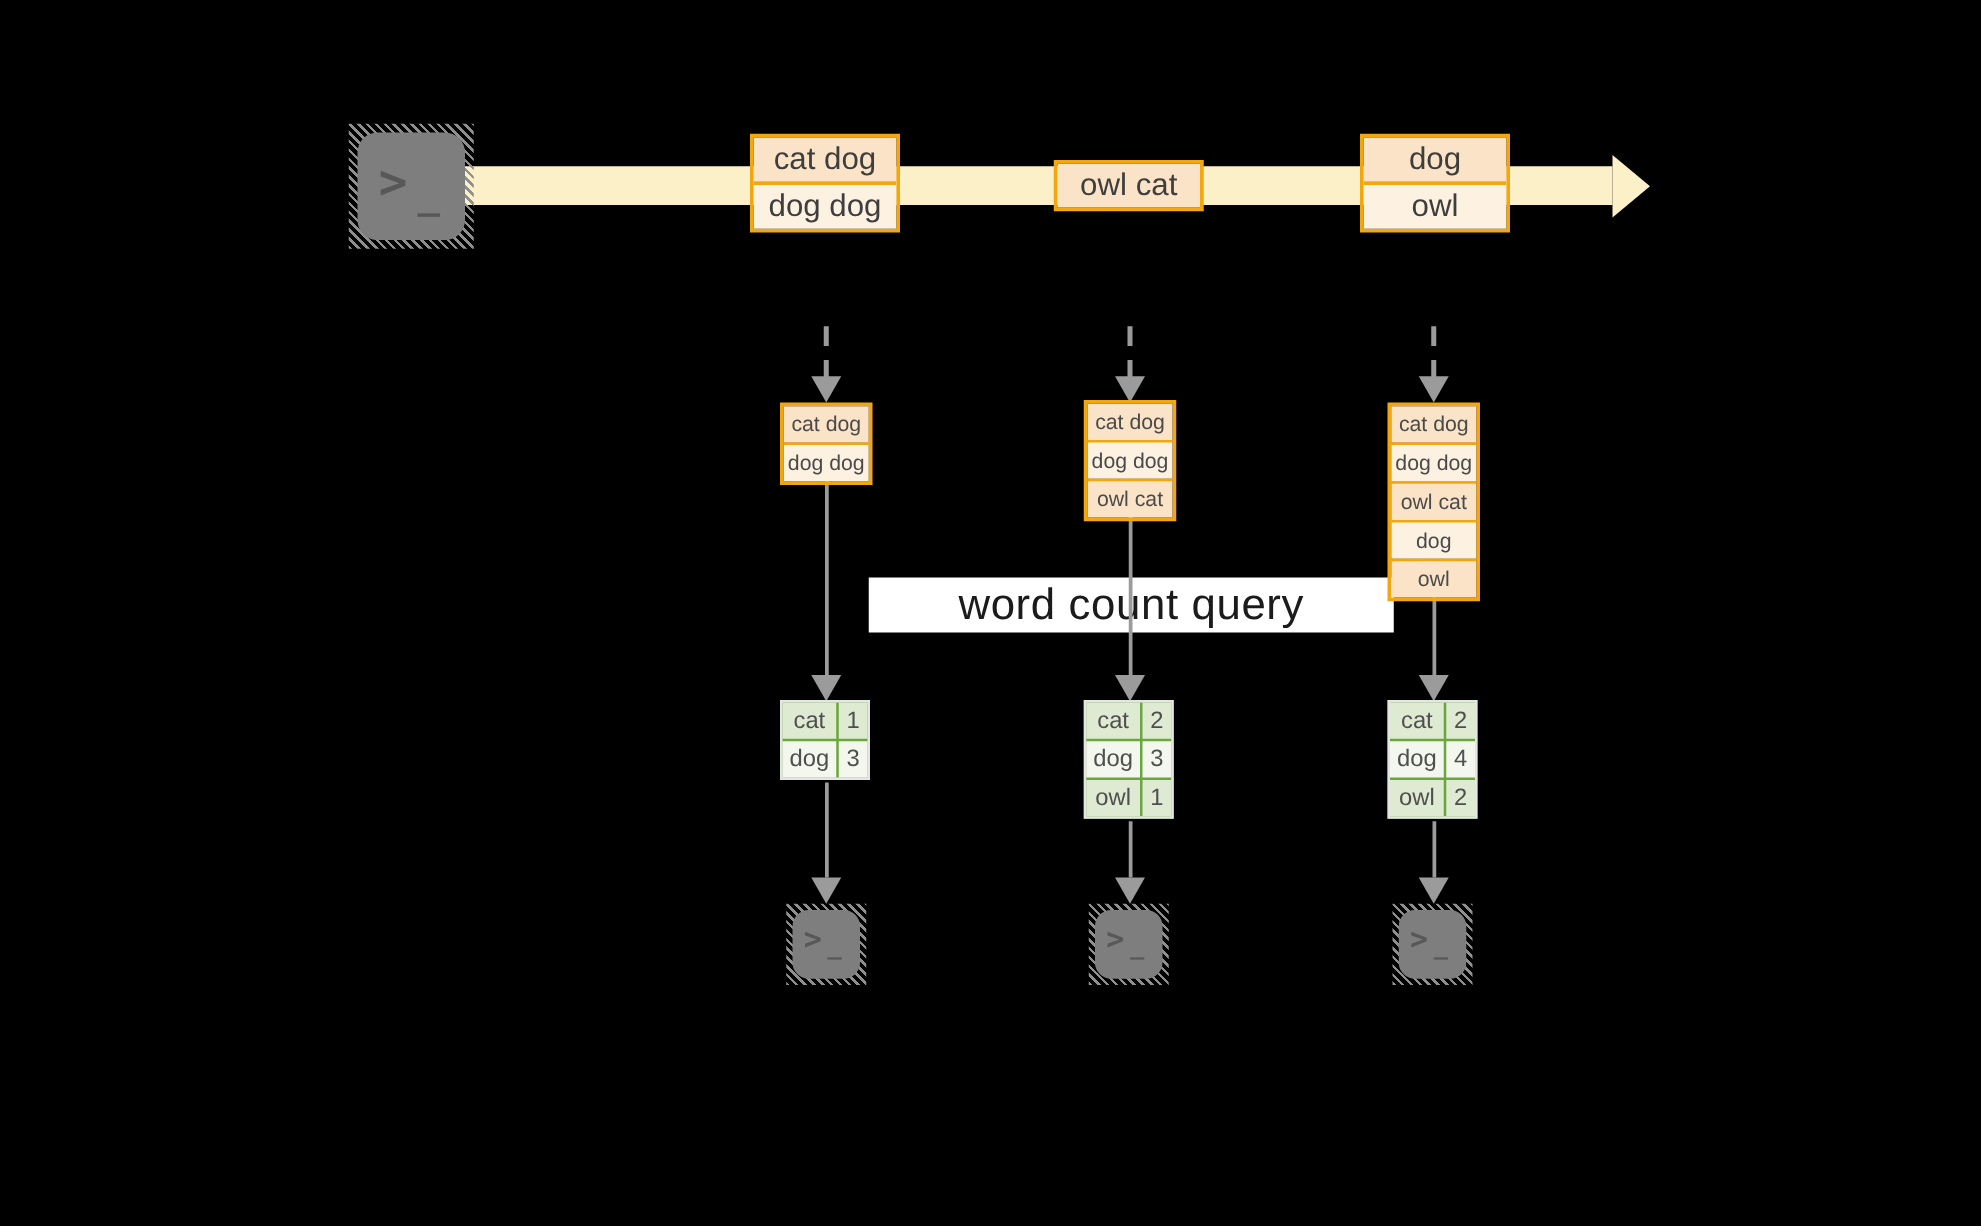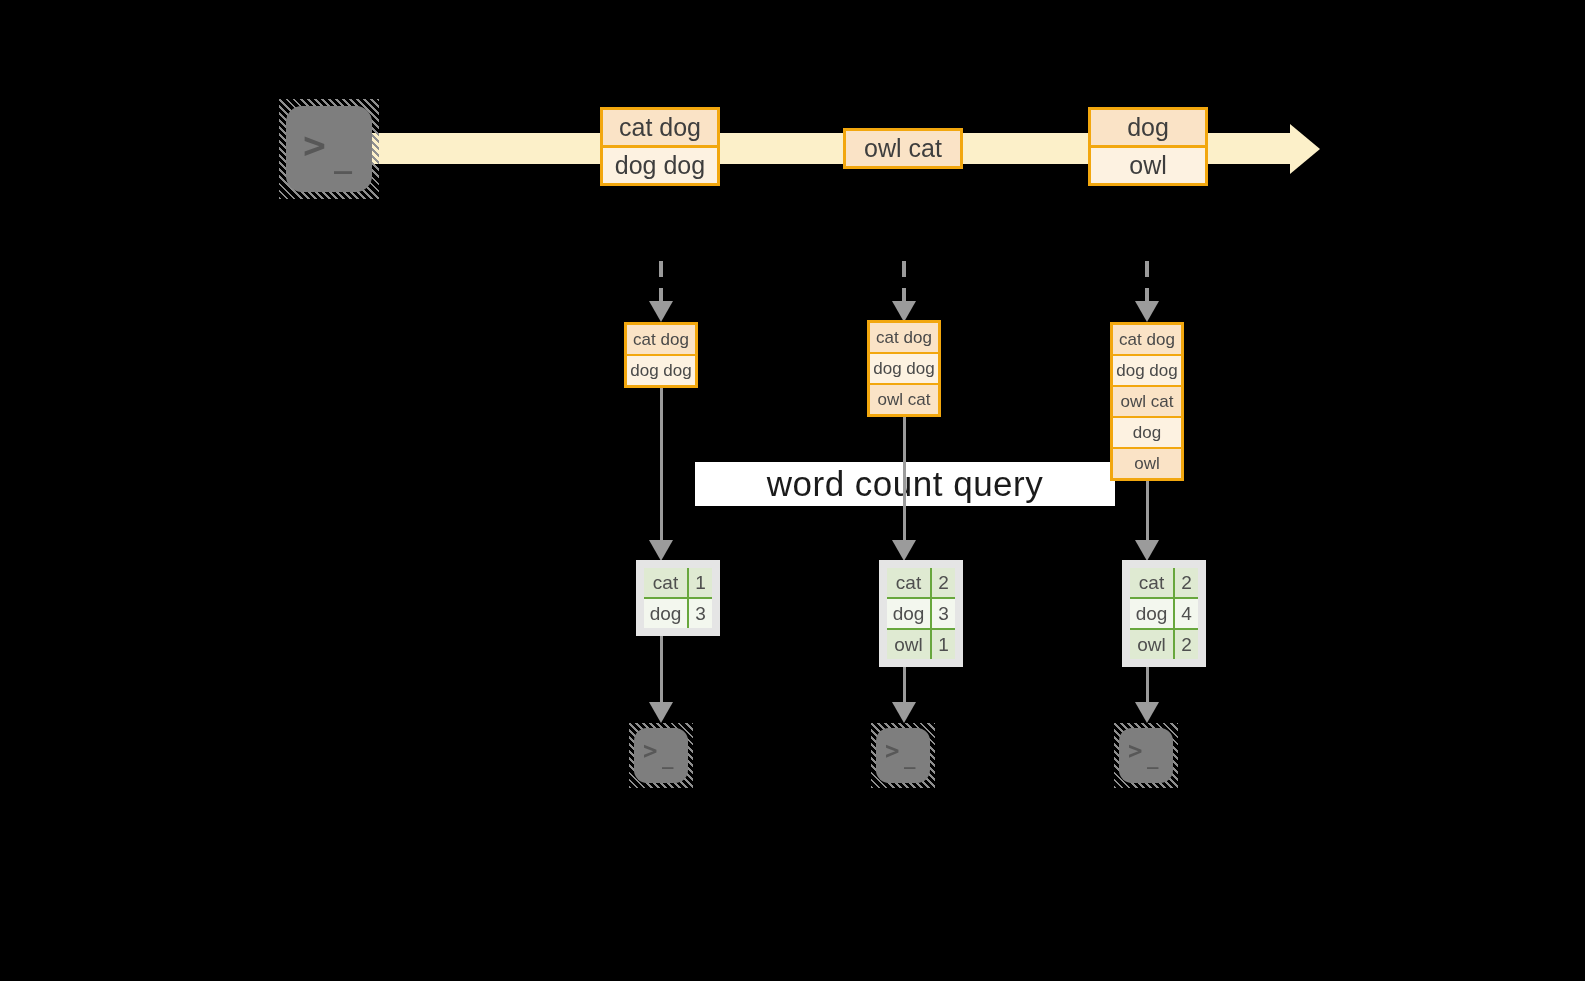--- a/index.html
+++ b/index.html
@@ -49,21 +49,21 @@
   .stackrow + .stackrow{border-top:2px solid #f2a70e;}
   .stackrow:nth-child(odd){background:#fae3c6;}
   .stackrow:nth-child(even){background:#fdf2e1;}
 
   
   .banner{position:absolute;left:695px;top:462px;width:420px;height:44px;background:#ffffff;z-index:4;
         display:flex;align-items:center;justify-content:center;
         font-size:35px;font-weight:300;letter-spacing:0.5px;color:#1b1b1b;}
 
   
-  .ctable{position:absolute;border:8px solid #e5e5e5;background:#68a73d;z-index:6;margin-left:12px;}
+  .ctable{position:absolute;border:2px solid #e5e5e5;background:#68a73d;z-index:6;}
   .crow{display:flex;}
   .crow + .crow{margin-top:2px;}
   .cword,.ccount{height:29px;display:flex;align-items:center;justify-content:center;
         font-size:19px;color:#4f4f4f;}
   .cword{width:43px;}
   .ccount{width:23px;margin-left:2px;}
   .crow:nth-child(odd) .cword,.crow:nth-child(odd) .ccount{background:#dfead2;}
   .crow:nth-child(even) .cword,.crow:nth-child(even) .ccount{background:#f3f7ee;}
 </style>
 </head>

